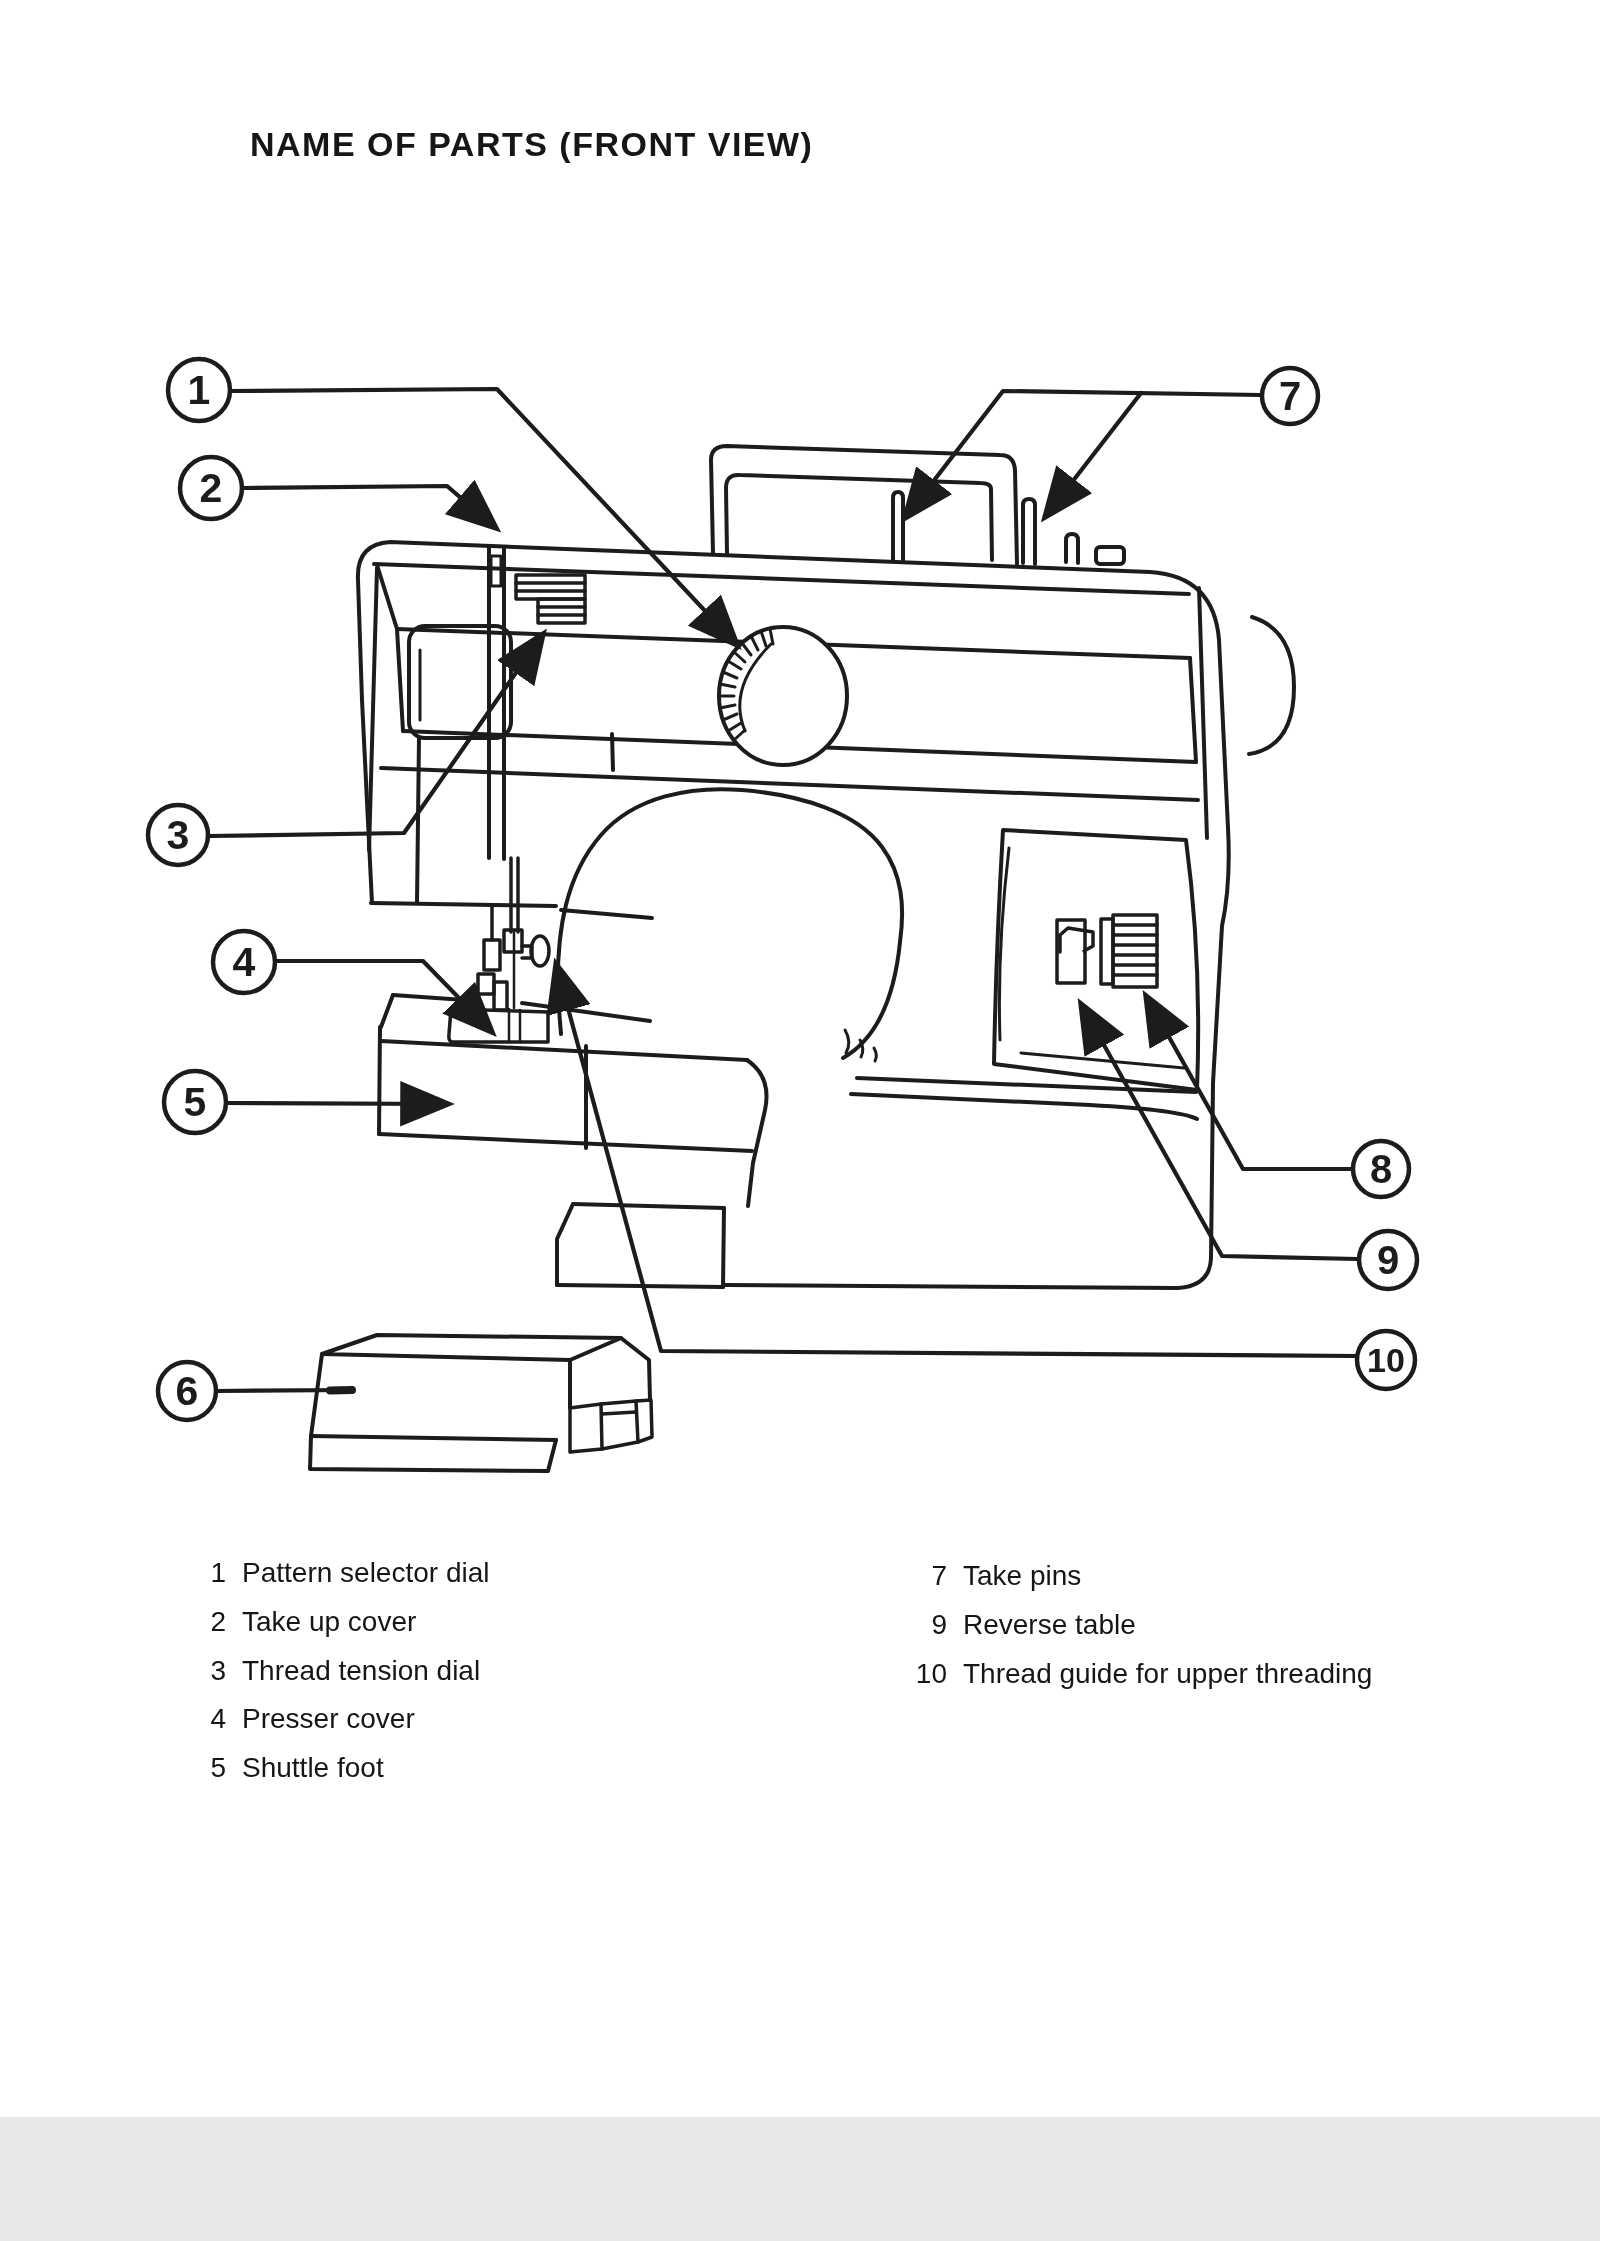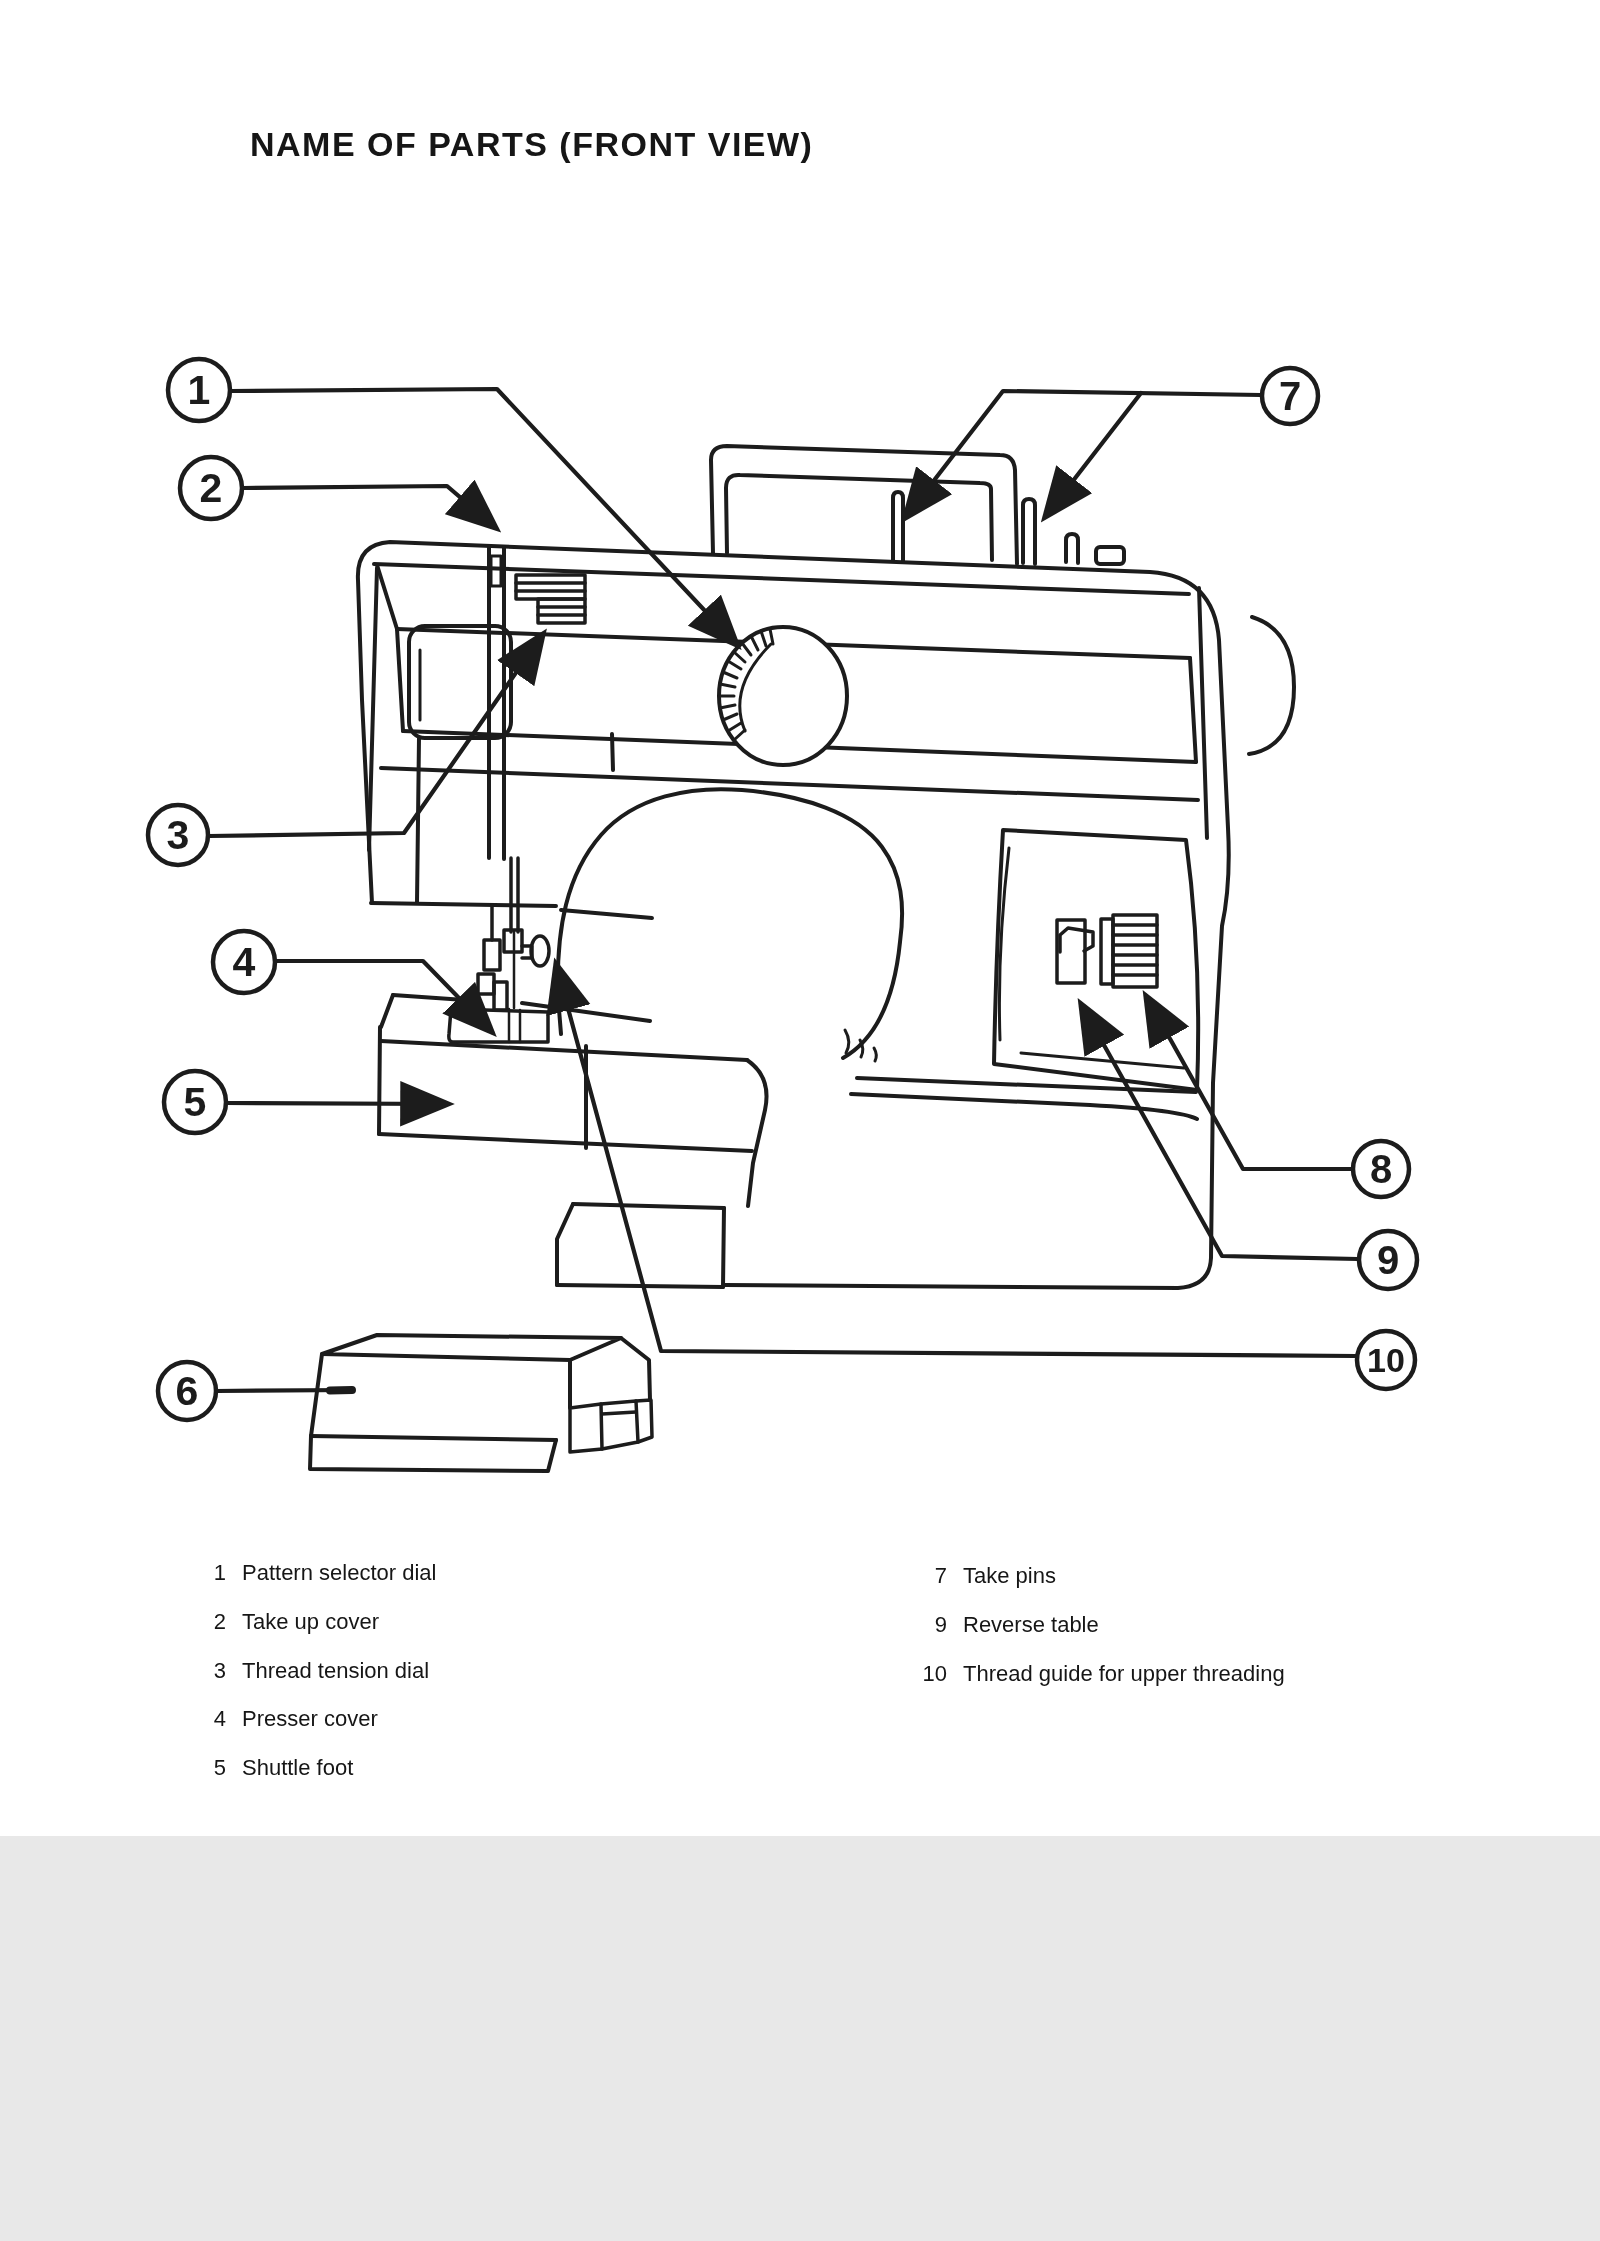--- a/index.html
+++ b/index.html
@@ -1,26 +1,26 @@
 <!DOCTYPE html>
 <html><head>
 <meta charset="utf-8">
 <style>
   html,body{margin:0;padding:0;background:#e8e8e8;}
   .page{
-    position:relative;width:1600px;height:1836px;background:#ffffff;
+    position:relative;width:1600px;height:2117px;background:#ffffff;
     margin:0 auto;font-family:"Liberation Sans",sans-serif;color:#161616;
     overflow:hidden;
   }
   .title{
     position:absolute;left:250px;top:125px;font-size:34px;letter-spacing:1.5px;
     font-weight:600;white-space:nowrap;
   }
   svg.diagram{position:absolute;left:0;top:0;}
-  .parts{position:absolute;font-size:22px;line-height:48.8px;white-space:nowrap;}
+  .parts{position:absolute;font-size:28px;line-height:48.8px;white-space:nowrap;}
   .parts-left{left:200px;top:1549px;}
   .parts-right{left:905px;top:1552px;}
   .part-item{display:block;}
   .part-num{display:inline-block;text-align:right;margin-right:16px;font-weight:500;}
   .parts-left .part-num{width:26px;}
   .parts-right .part-num{width:42px;}
   .page-number{
     position:absolute;left:0;top:2116px;width:1510px;text-align:center;
     font-size:30px;word-spacing:10px;letter-spacing:2px;
   }

